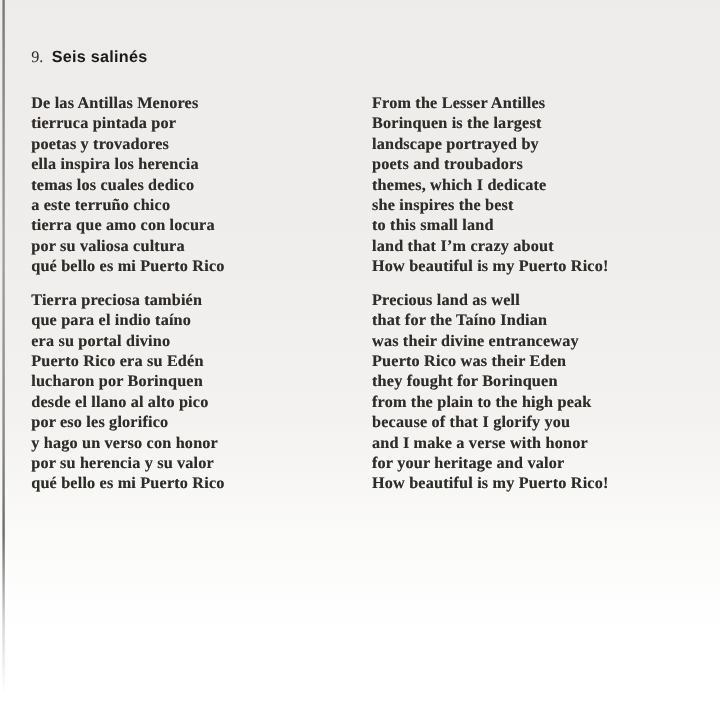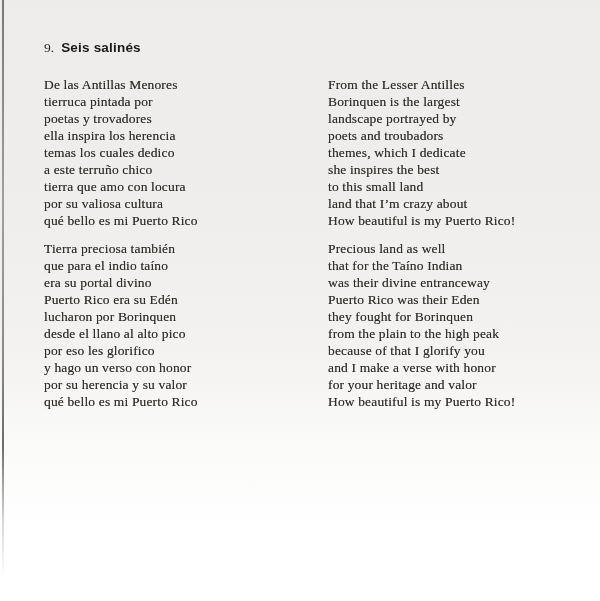--- a/index.html
+++ b/index.html
@@ -31,21 +31,21 @@
       rgba(70,70,70,0.70) 0%,
       rgba(95,95,95,0.55) 35%,
       rgba(80,80,80,0.65) 62%,
       rgba(60,60,60,0.75) 77%,
       rgba(120,120,120,0.30) 90%,
       rgba(150,150,150,0.0) 100%);
     filter: blur(0.4px);
   }
   .content {
     position: absolute;
-    left: 44px;
+    left: 26px;
     top: 40px;
     width: 545px;
   }
   .title {
     font-size: 14px;
     line-height: 16px;
     margin-bottom: 20px;
     white-space: nowrap;
   }
   .title-num {
@@ -70,20 +70,21 @@
   .col-spanish { width: 284px; flex: 0 0 284px; }
   .col-english { flex: 1; }
   .stanza { margin-bottom: 11px; }
   .line {
     font-size: 13.5px;
     line-height: 17px;
     color: #2f2c29;
     letter-spacing: 0.15px;
     white-space: nowrap;
     text-shadow: 0 0 0.5px rgba(47,44,41,0.55);
+    font-weight: bold;
   }
 </style>
 </head>
 <body>
 
 <div class="page">
   <div class="scan-edge"></div>
   <div class="content">
 
     <h1 class="title"><span class="title-num">9.</span><span class="title-text">Seis salinés</span></h1>

